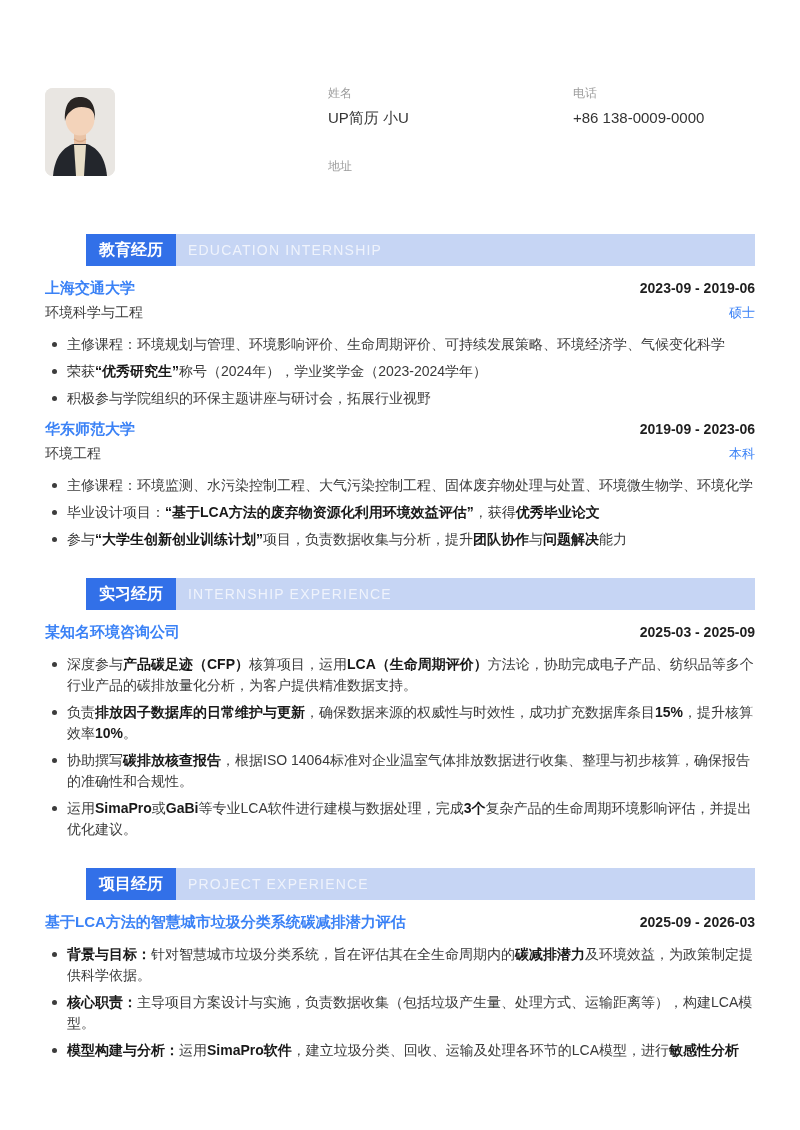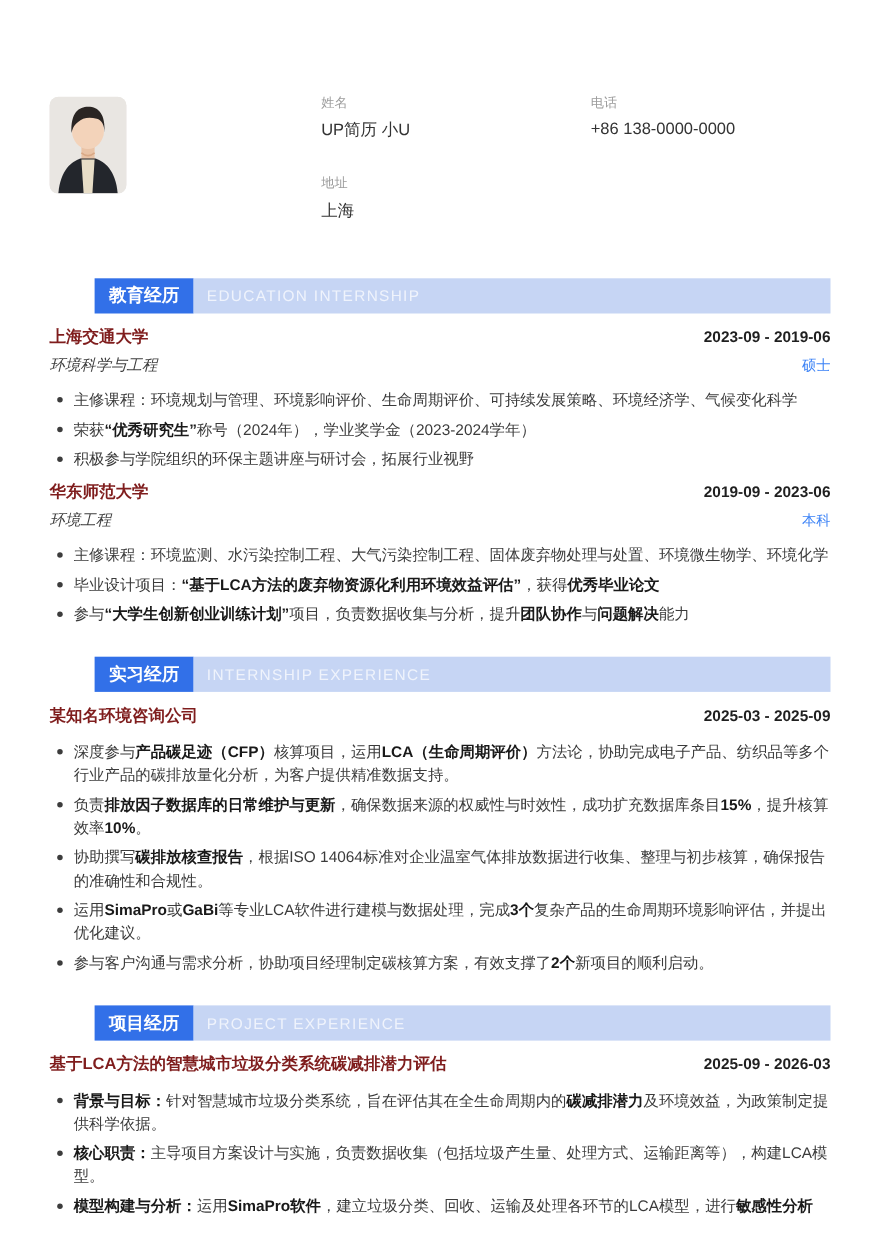--- a/index.html
+++ b/index.html
@@ -12,21 +12,21 @@
   }
   *{box-sizing:border-box;}
   html,body{margin:0;padding:0;}
   body{
     width:800px;height:1130px;overflow:hidden;background:#ffffff;
     font-family:"Liberation Sans","DejaVu Sans",sans-serif;
     color:var(--body);
   }
   .page{padding:88px 45px 0 45px;}
   
-  .header{display:flex;align-items:flex-start;margin-bottom:52px;}
+  .header{display:flex;align-items:flex-start;margin-bottom:52px;gap:36px;}
   .photo{width:70px;height:88px;border-radius:8px;overflow:hidden;flex:0 0 auto;background:#E9E6E2;}
   .contact-grid{
     margin-left:177px;flex:1;
     display:grid;grid-template-columns:245px 1fr;row-gap:30px;
     margin-top:-3px;
   }
   .contact-label{font-size:12px;color:var(--label);margin-bottom:7px;}
   .contact-value{font-size:15px;color:#333333;}
   
   .section{margin-top:28px;}
@@ -38,24 +38,24 @@
   }
   .section-en{
     background:var(--lightbar);color:var(--entext);flex:1;
     display:flex;align-items:center;padding-left:12px;
     font-size:14px;letter-spacing:1.2px;
   }
   
   .entry{margin-top:10px;}
   .entry:first-child{margin-top:0;}
   .entry-top{display:flex;justify-content:space-between;align-items:baseline;}
-  .entry-title{font-size:15px;font-weight:bold;color:#7f1d1d;line-height:20px;}
+  .entry-title{font-size:15px;font-weight:bold;color:#3b82f6;line-height:20px;}
   .entry-date{font-size:14px;font-weight:bold;color:#1F1F1F;white-space:nowrap;margin-left:12px;}
   .entry-second{display:flex;justify-content:space-between;align-items:baseline;margin-top:5px;}
-  .entry-sub{font-size:14px;color:#3E3E3E;line-height:19px;font-style:italic;}
+  .entry-sub{font-size:14px;color:#3E3E3E;line-height:19px;}
   .entry-degree{font-size:13px;color:#3b82f6;white-space:nowrap;margin-left:12px;}
   
   .bullets{list-style:none;margin:12px 0 0 0;padding:0;}
   .bullet{
     position:relative;padding-left:22px;margin-bottom:6px;
     font-size:14px;line-height:21px;color:var(--body);
   }
   .bullet::before{
     content:'';position:absolute;left:7px;top:8px;width:5px;height:5px;
     border-radius:50%;background:#3c3c3c;
@@ -78,25 +78,24 @@
         <path d="M29 51 Q35 56 41 51" stroke="#D9A986" stroke-width="1.5" fill="none"></path>
       </svg>
     </div>
     <div class="contact-grid">
         <div class="contact-field">
           <div class="contact-label">姓名</div>
           <div class="contact-value">UP简历 小U</div>
         </div>
         <div class="contact-field">
           <div class="contact-label">电话</div>
-          <div class="contact-value">+86 138-0000-0000</div>
+          <div class="contact-value">+86 138-0009-0000</div>
         </div>
         <div class="contact-field">
           <div class="contact-label">地址</div>
-          <div class="contact-value">上海</div>
         </div>
       </div>
   </div>
   <div id="sections">
       <section class="section">
         <div class="section-bar">
           <span class="section-tag">教育经历</span>
           <span class="section-en">EDUCATION INTERNSHIP</span>
         </div>
         <div class="entry">
@@ -138,21 +137,20 @@
         <div class="entry">
           <div class="entry-top">
             <span class="entry-title">某知名环境咨询公司</span>
             <span class="entry-date">2025-03 - 2025-09</span>
           </div>
           <ul class="bullets">
             <li class="bullet"><span class="seg">深度参与</span><span class="seg-b">产品碳足迹（CFP）</span><span class="seg">核算项目，运用</span><span class="seg-b">LCA（生命周期评价）</span><span class="seg">方法论，协助完成电子产品、纺织品等多个行业产品的碳排放量化分析，为客户提供精准数据支持。</span></li>
             <li class="bullet"><span class="seg">负责</span><span class="seg-b">排放因子数据库的日常维护与更新</span><span class="seg">，确保数据来源的权威性与时效性，成功扩充数据库条目</span><span class="seg-b">15%</span><span class="seg">，提升核算效率</span><span class="seg-b">10%</span><span class="seg">。</span></li>
             <li class="bullet"><span class="seg">协助撰写</span><span class="seg-b">碳排放核查报告</span><span class="seg">，根据ISO 14064标准对企业温室气体排放数据进行收集、整理与初步核算，确保报告的准确性和合规性。</span></li>
             <li class="bullet"><span class="seg">运用</span><span class="seg-b">SimaPro</span><span class="seg">或</span><span class="seg-b">GaBi</span><span class="seg">等专业LCA软件进行建模与数据处理，完成</span><span class="seg-b">3个</span><span class="seg">复杂产品的生命周期环境影响评估，并提出优化建议。</span></li>
-            <li class="bullet"><span class="seg">参与客户沟通与需求分析，协助项目经理制定碳核算方案，有效支撑了</span><span class="seg-b">2个</span><span class="seg">新项目的顺利启动。</span></li>
           </ul>
         </div>
       </section>
       <section class="section">
         <div class="section-bar">
           <span class="section-tag">项目经历</span>
           <span class="section-en">PROJECT EXPERIENCE</span>
         </div>
         <div class="entry">
           <div class="entry-top">

